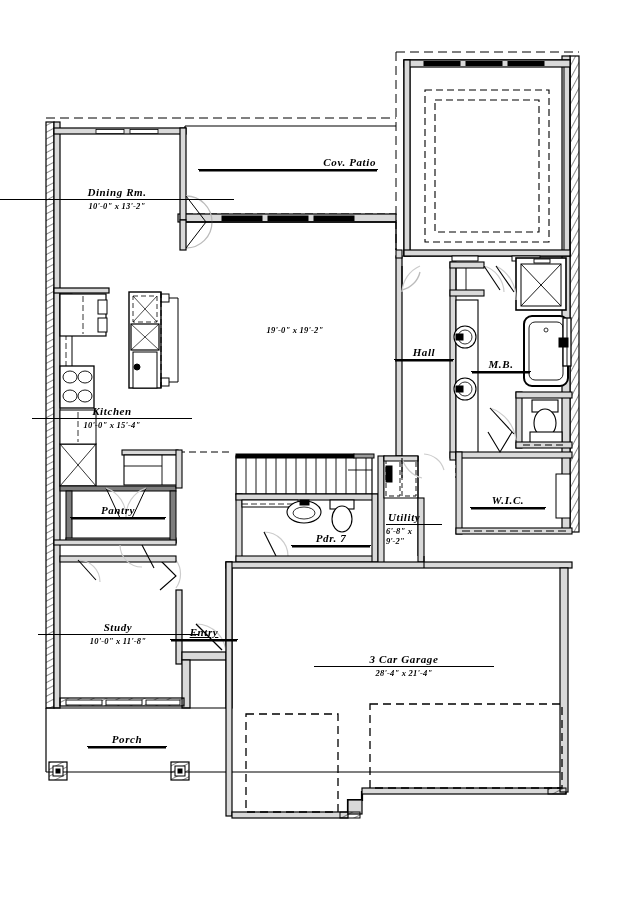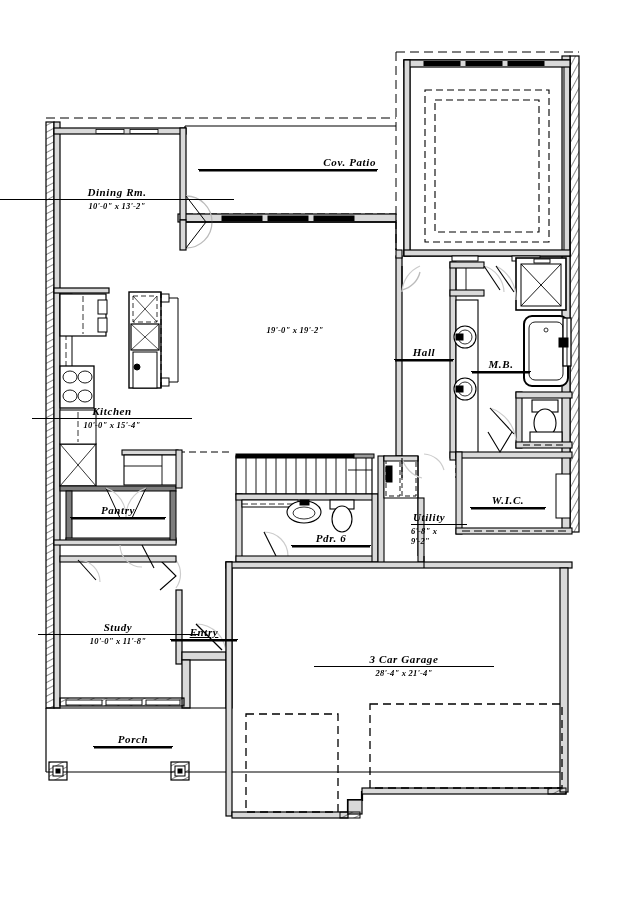--- a/index.html
+++ b/index.html
@@ -318,40 +318,40 @@
 
 <div class="lbl dbl nodim" style="left:70px;top:504px;width:96px;">
   <span class="name">Pantry</span>
 </div>
 
 <div class="lbl dbl nodim" style="left:470px;top:494px;width:76px;">
   <span class="name">W.I.C.</span>
 </div>
 
 <div class="lbl dbl nodim" style="left:291px;top:532px;width:80px;">
-  <span class="name">Pdr.  6</span>
-</div>
-
-<div class="lbl" style="left:386px;top:511px;width:56px;text-align:left;padding-left:25px;">
+  <span class="name">Pdr.  7</span>
+</div>
+
+<div class="lbl" style="left:386px;top:511px;width:56px;text-align:left;">
   <span class="name">Utility</span>
   <span class="dim" style="text-align:left;">6'-8"  x</span>
   <span class="dim2" style="text-align:left;">9'-2"</span>
 </div>
 
 <div class="lbl dbl nodim" style="left:170px;top:626px;width:68px;text-decoration:underline;">
   <span class="name">Entry</span>
 </div>
 
 <div class="lbl" style="left:38px;top:621px;width:160px;">
   <span class="name">Study</span>
   <span class="dim">10'-0"  x  11'-8"</span>
 </div>
 
 <div class="lbl" style="left:314px;top:653px;width:180px;">
   <span class="name">3  Car  Garage</span>
   <span class="dim">28'-4"  x  21'-4"</span>
 </div>
 
-<div class="lbl dbl nodim" style="left:93px;top:733px;width:80px;text-align:center;">
+<div class="lbl dbl nodim" style="left:87px;top:733px;width:80px;text-align:center;">
   <span class="name">Porch</span>
 </div>
 
 </div>
 
 </body></html>

